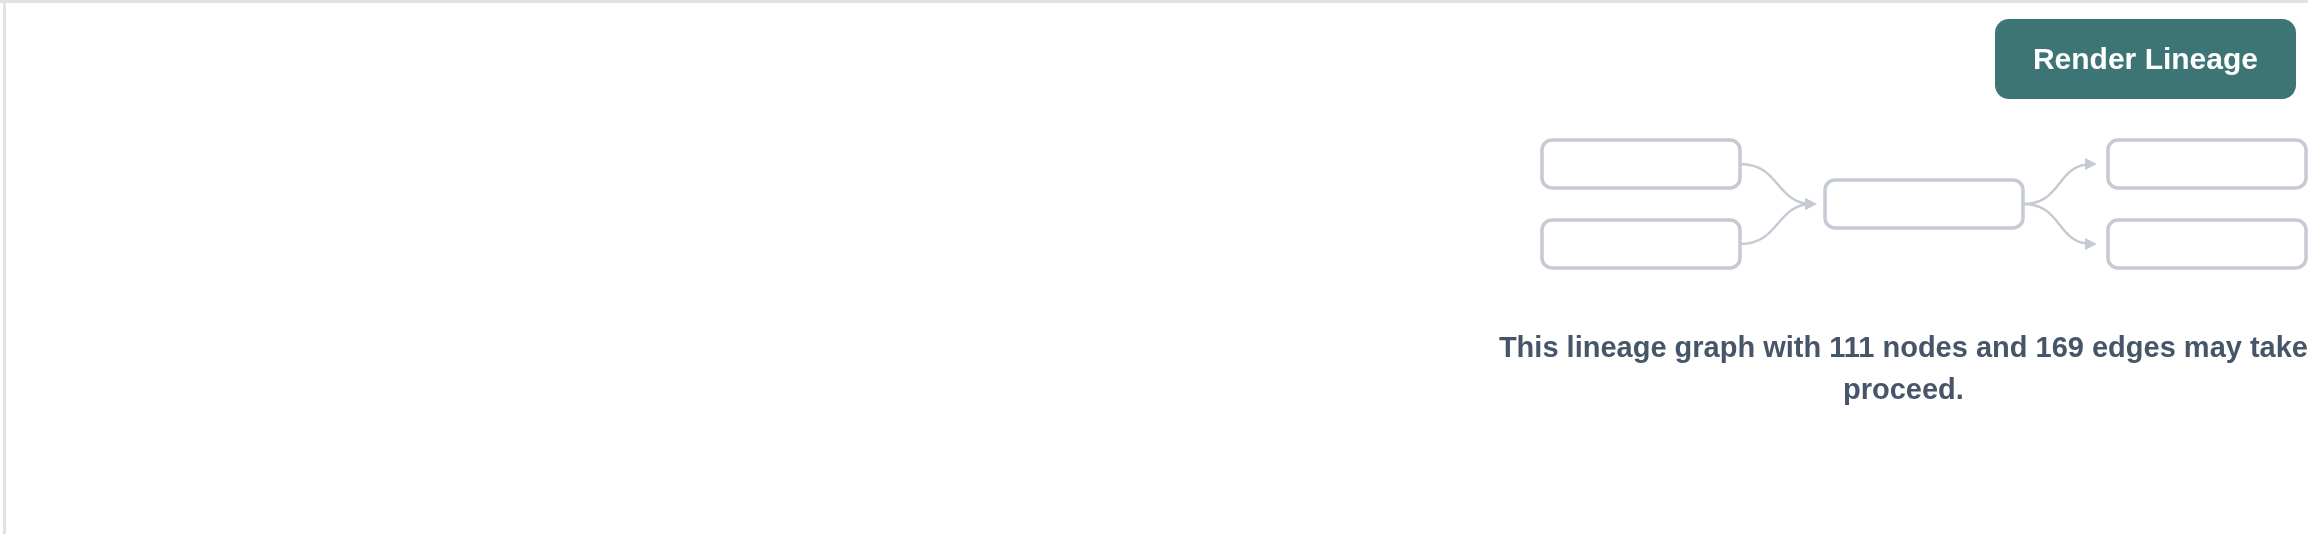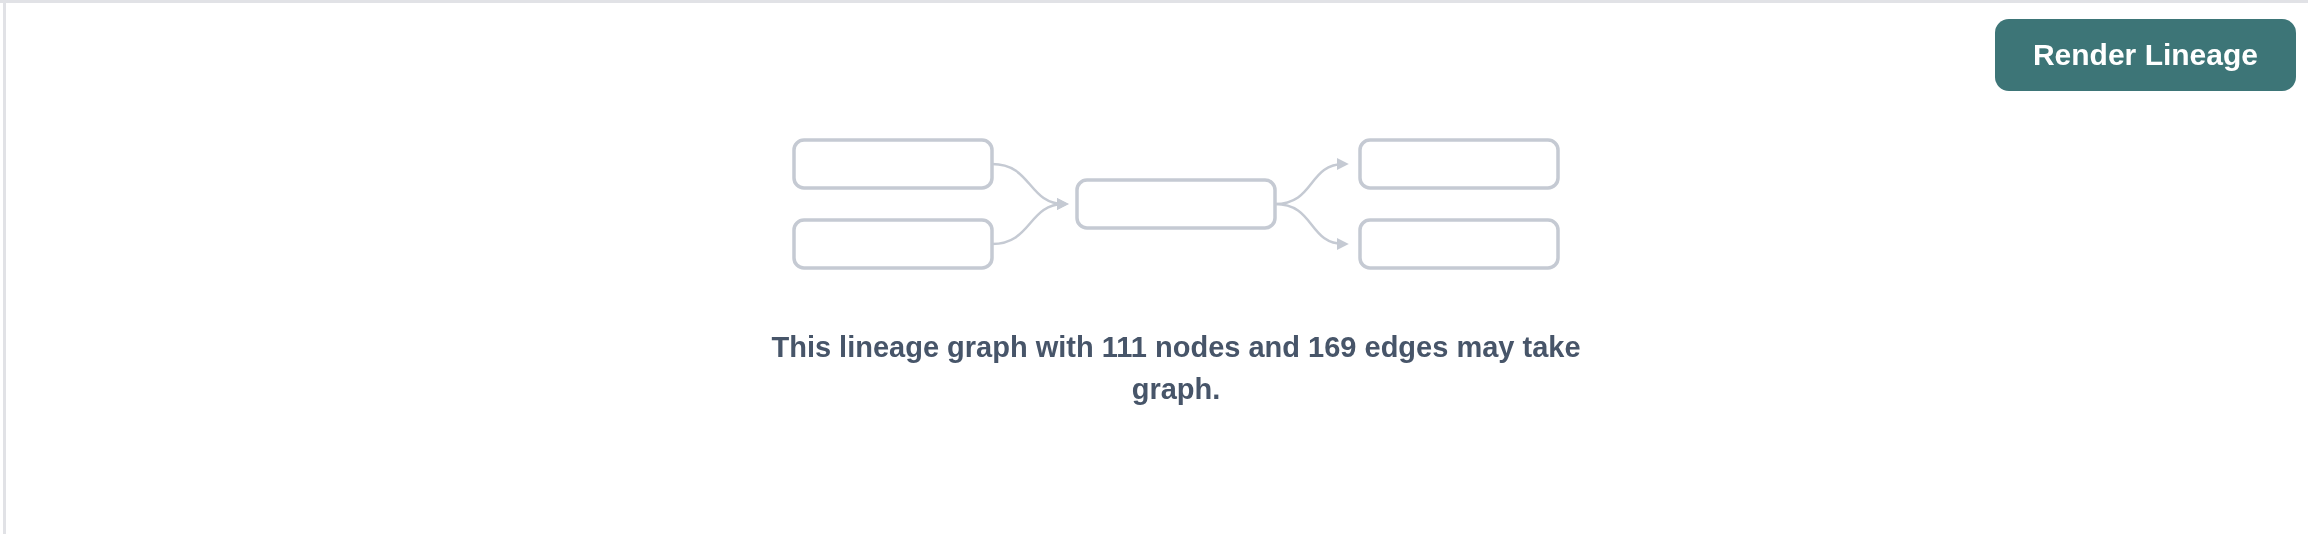--- a/index.html
+++ b/index.html
@@ -31,21 +31,21 @@
   .panel-border-left {
     position: absolute;
     top: 3px; bottom: 0; left: 3px;
     width: 3px;
     background: var(--panel-border);
   }
   .render-btn {
     position: absolute;
     top: 19px;
     right: 12px;
-    height: 72px;
+    height: 80px;
     min-width: 257px;
     padding: 0 38px;
     display: inline-flex;
     align-items: center;
     justify-content: center;
     background: var(--accent-teal);
     color: #ffffff;
     font-family: "Liberation Sans", "DejaVu Sans", sans-serif;
     font-size: 30px;
     font-weight: 700;
@@ -54,21 +54,21 @@
     cursor: pointer;
     white-space: nowrap;
   }
   .content {
     position: absolute;
     top: 136px;
     left: 0;
     right: 0;
     display: flex;
     flex-direction: column;
-    align-items: center;
+    align-items: flex-end;
     padding-left: 44px;
   }
   svg.graph-illustration { display: block; overflow: visible; }
   svg.graph-illustration .node-box {
     fill: #ffffff;
     stroke: var(--node-border);
     stroke-width: 3.5;
   }
   svg.graph-illustration .edge {
     fill: none;
@@ -111,17 +111,17 @@
 
       <rect class="node-box" x="2" y="4" width="198" height="48" rx="10"></rect>
       <rect class="node-box" x="2" y="84" width="198" height="48" rx="10"></rect>
       <rect class="node-box" x="285" y="44" width="198" height="48" rx="10"></rect>
       <rect class="node-box" x="568" y="4" width="198" height="48" rx="10"></rect>
       <rect class="node-box" x="568" y="84" width="198" height="48" rx="10"></rect>
     </svg>
 
     <div class="warning-message">
       <div class="line">This lineage graph with 111 nodes and 169 edges may take</div>
-      <div class="line">graph.</div>
+      <div class="line">proceed.</div>
     </div>
 
   </div>
 </div>
 
 </body></html>

